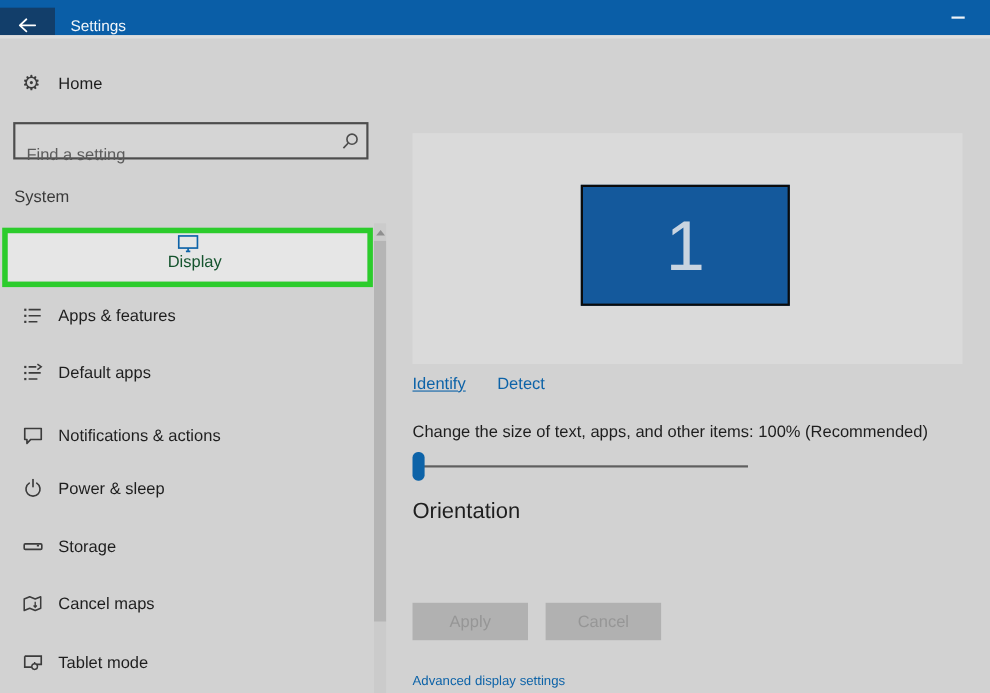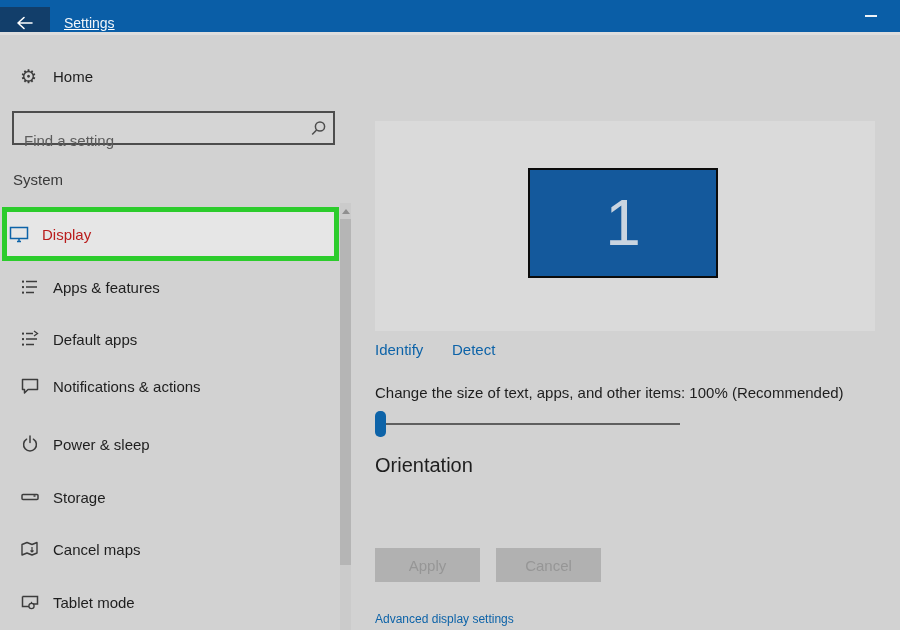--- a/index.html
+++ b/index.html
@@ -8,21 +8,21 @@
 
   .window {
     position:relative; width:900px; height:630px;
     background:#d2d2d2; overflow:hidden;
     font-family:"Liberation Sans", sans-serif;
   }
 
   
   .titlebar {
     position:absolute; top:0; left:0; width:900px; height:45px;
-    background:#0a5ea7; color:#fff; display:flex; align-items:center;text-decoration:underline;
+    background:#0a5ea7; color:#fff; display:flex; align-items:center;
   }
   .back-btn {
     width:50px; height:32px; background:#123e6a;
     display:flex; align-items:center; justify-content:center; cursor:pointer;
   }
   .titlebar-title { margin-left:14px; font-size:14px; color:#f2f6fa; }
   .minimize-btn {
     position:absolute; right:4px; top:0; width:50px; height:32px;
     display:flex; align-items:center; justify-content:center; cursor:pointer;
   }
@@ -63,21 +63,21 @@
   .nav-item {
     position:absolute; left:0; width:335px; height:52px;
     display:flex; align-items:center; padding-left:20px; cursor:pointer;
     font-size:15px; color:#1e1e1e;
   }
   .nav-icon { width:22px; display:flex; align-items:center; }
   .nav-label { margin-left:11px; }
 
   .nav-item.selected {
     left:7px; width:327px; height:44px; background:#e6e6e6;
-    padding-left:2px; color:#b91c1c;
+    padding-left:2px; color:#14532d;flex-direction:column;
   }
 
   .annotation-box {
     position:absolute; left:2px; top:172px; width:337px; height:54px;
     border:5px solid #2ccc2c; pointer-events:none; z-index:5;
   }
 
   
   .sb-track {
     position:absolute; left:340px; top:168px; width:11px; height:430px;
@@ -109,21 +109,21 @@
     background:#dadada;
   }
   .monitor-rect {
     position:absolute; left:153px; top:47px; width:190px; height:110px;
     background:#14599c; border:2px solid #0b0b0b;
     display:flex; align-items:center; justify-content:center; cursor:pointer;
   }
   .monitor-number { font-size:64px; color:#c9d4e0; font-weight:400; line-height:1; }
 
   .link { color:#0d63a8; font-size:15px; text-decoration:none; cursor:pointer; }
-  .identify-link { position:absolute; left:15px; top:306px; }
+  .identify-link { position:absolute; left:15px; top:306px;text-decoration:underline; }
   .detect-link   { position:absolute; left:92px; top:306px; }
 
   .scale-label {
     position:absolute; left:15px; top:349px; font-size:15px; color:#1e1e1e;
     white-space:nowrap;
   }
 
   .slider { position:absolute; left:15px; top:376px; width:306px; height:26px; cursor:pointer; }
   .slider-track {
     position:absolute; left:3px; top:12px; width:302px; height:2px; background:#5f5f5f;
@@ -224,21 +224,21 @@
             <path d="M6 3.5 H13 M6 9 H17 M6 14.5 H14" stroke="#3c3c3c" stroke-width="1.5" fill="none"></path>
             <path d="M14 1 L17.5 3.5 L14 6" stroke="#3c3c3c" stroke-width="1.3" fill="none"></path>
             <rect x="2" y="2.6" width="2" height="2" fill="#3c3c3c"></rect>
             <rect x="2" y="8.1" width="2" height="2" fill="#3c3c3c"></rect>
             <rect x="2" y="13.6" width="2" height="2" fill="#3c3c3c"></rect>
           </svg>
         </span>
         <span class="nav-label">Default apps</span>
       </div>
 
-      <div class="nav-item" style="top:325px;">
+      <div class="nav-item" style="top:335px;">
         <span class="nav-icon">
           <svg width="20" height="18" viewBox="0 0 20 18">
             <path d="M2.5 2.5 H17.5 V12.5 H8 L4.5 16 V12.5 H2.5 Z" stroke="#3c3c3c" stroke-width="1.5" fill="none" stroke-linejoin="round"></path>
           </svg>
         </span>
         <span class="nav-label">Notifications &amp; actions</span>
       </div>
 
       <div class="nav-item" style="top:383px;">
         <span class="nav-icon">

